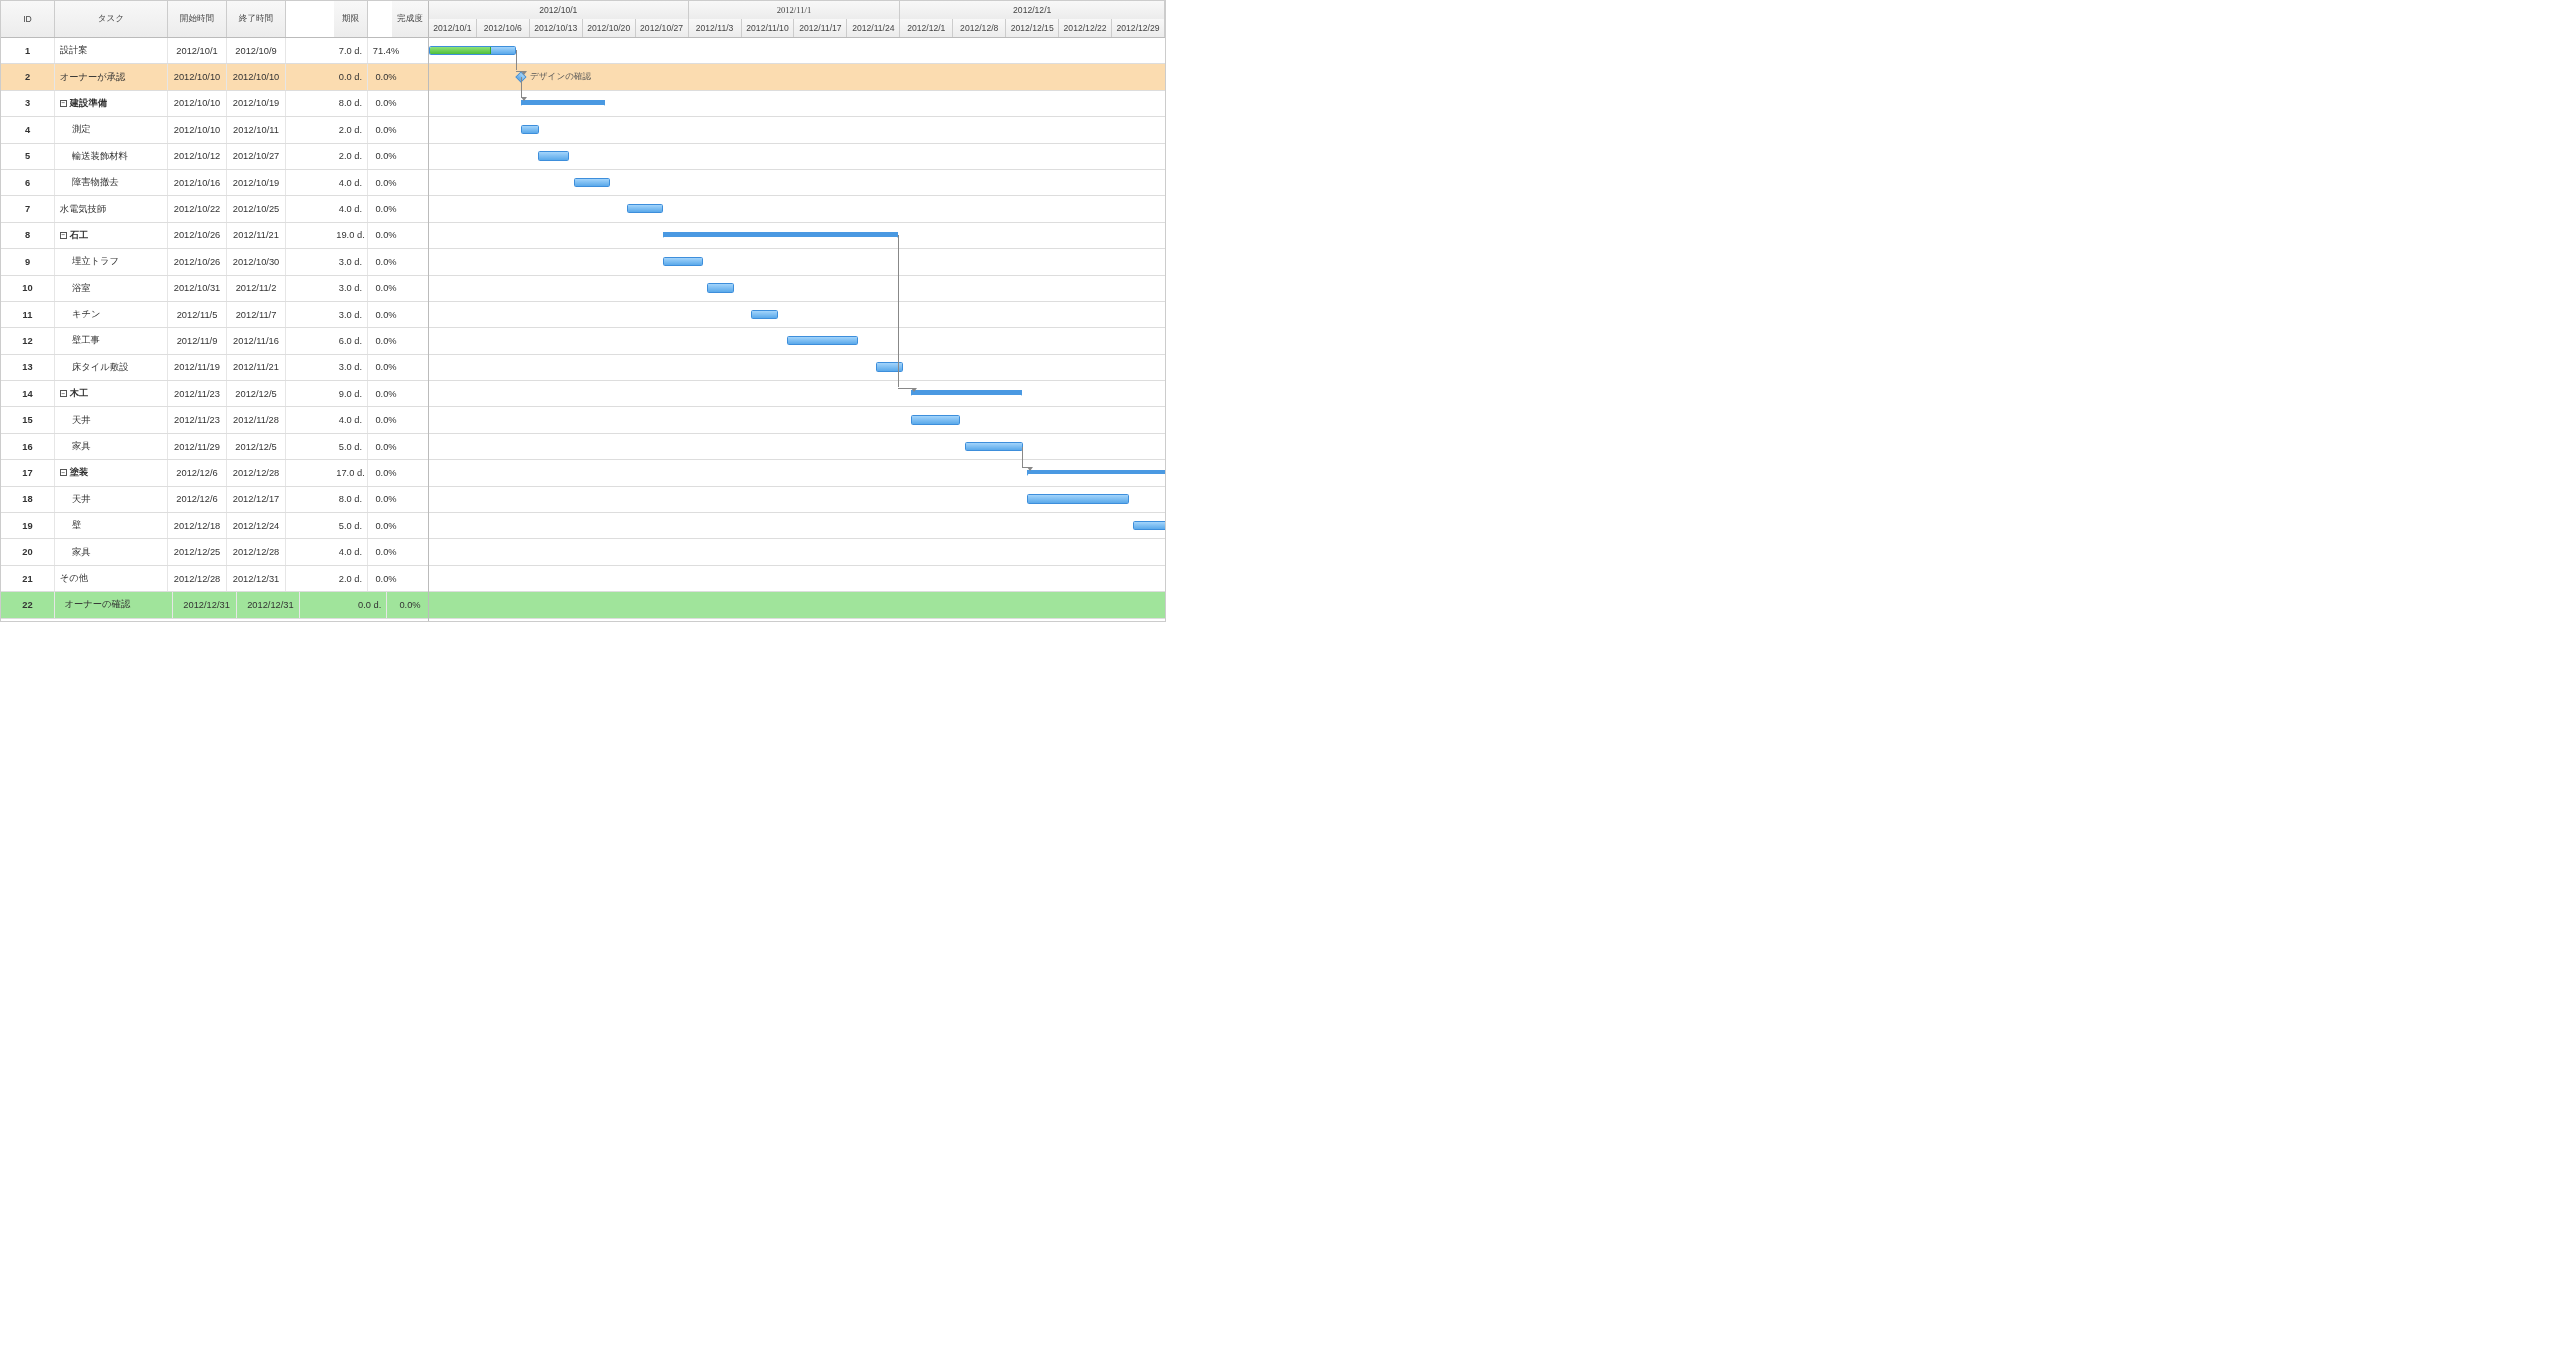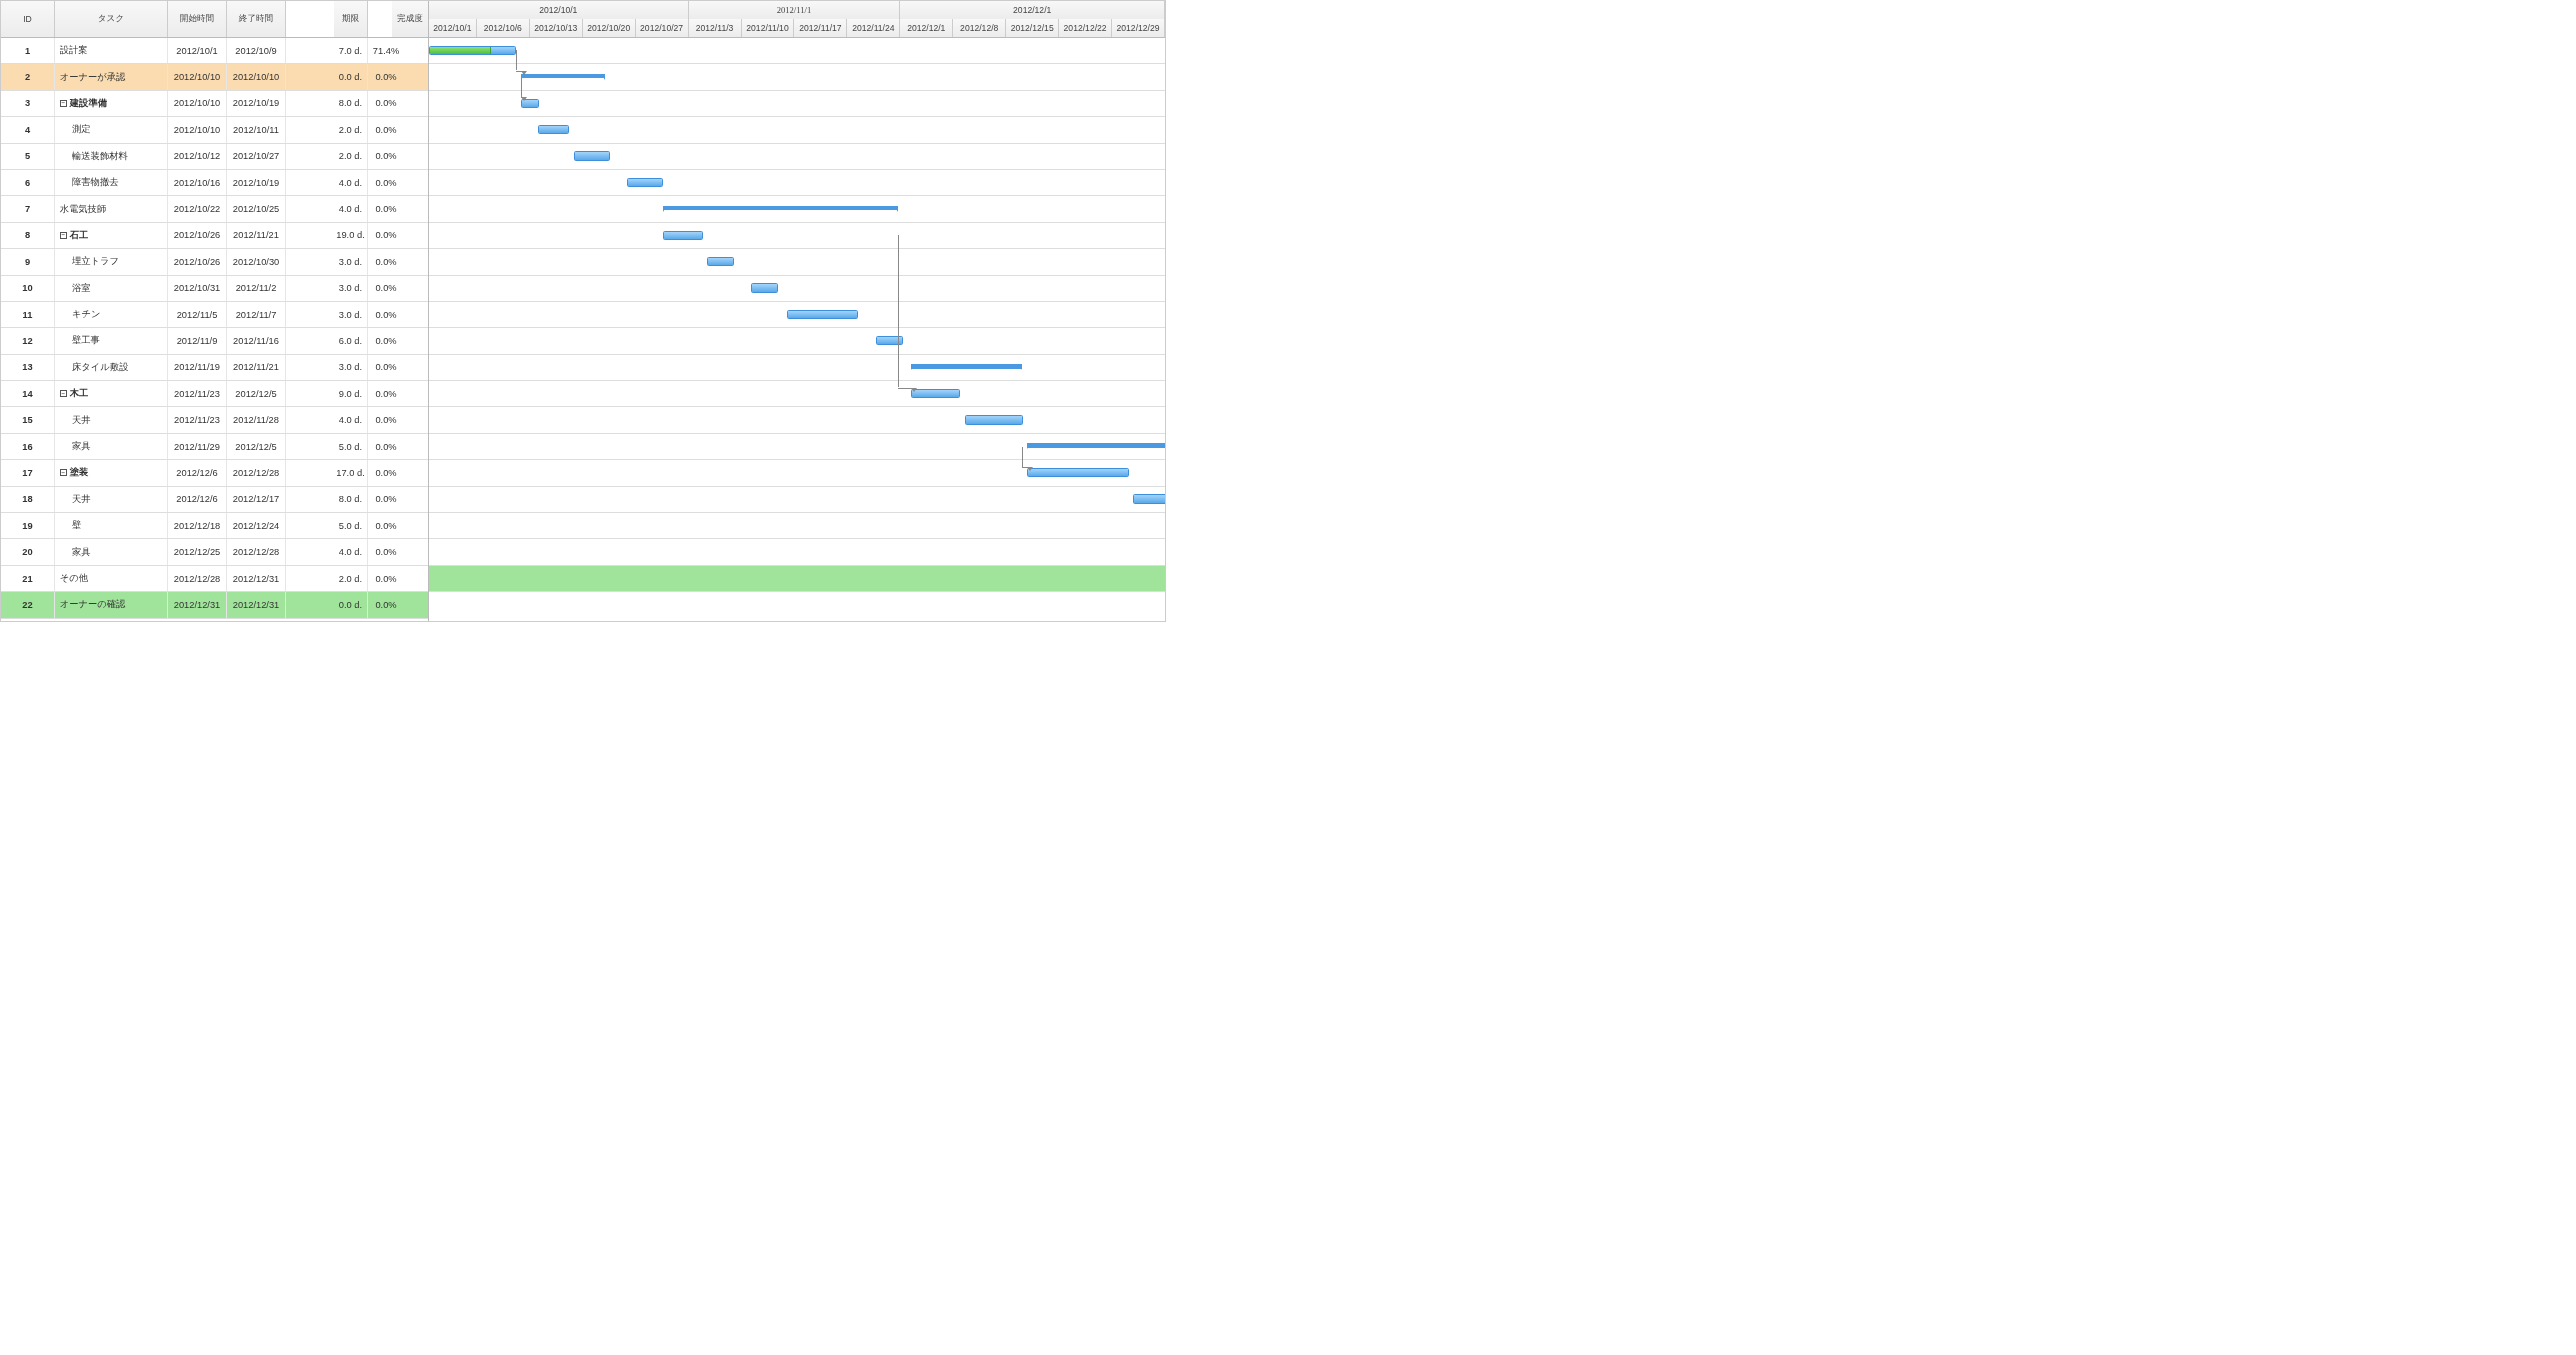--- a/index.html
+++ b/index.html
@@ -46,21 +46,21 @@
   }
   .th:last-child { border-right: none; margin-left: 24px; }
   .rows { flex: 1; }
   .row {
     display: flex;
     height: 26.4px;
     border-bottom: 0.8px solid #ddd;
     align-items: center;
   }
   .row.hilite-orange { background: #fbdcb0; }
-  .row.hilite-green  { background: #a0e49b; }
+  .row.hilite-green  { background: #a0e49b; justify-content: space-between; }
   .cell {
     border-right: 0.8px solid #e6e6e6;
     height: 100%;
     display: flex;
     align-items: center;
     padding: 0 4.7px;
     overflow: hidden;
     white-space: nowrap;
   }
   .cell:last-child { border-right: none; }
@@ -454,20 +454,24 @@
           <div class="w-cell" style="width: 62px;">2012/12/22</div>
           <div class="w-cell" style="width: 62px;">2012/12/29</div>
         </div>
     </div>
     <div class="chart-body" id="chart-body">
         <div class="chart-row">
           <div class="bar" style="left: 0px; width: 87px;">
             <div class="progress" style="width: 71.4%;"></div>
           </div>
         </div>
+        <div class="chart-row hilite-orange">
+          <div class="milestone" style="left: 88px;"></div>
+          <div class="ms-label" style="left: 101px;">デザインの確認</div>
+        </div>
         <div class="chart-row">
           <div class="bar summary" style="left: 92px; width: 84px;"></div>
         </div>
         <div class="chart-row">
           <div class="bar" style="left: 92px; width: 18px;"></div>
         </div>
         <div class="chart-row">
           <div class="bar" style="left: 109px; width: 31px;"></div>
         </div>
         <div class="chart-row">

